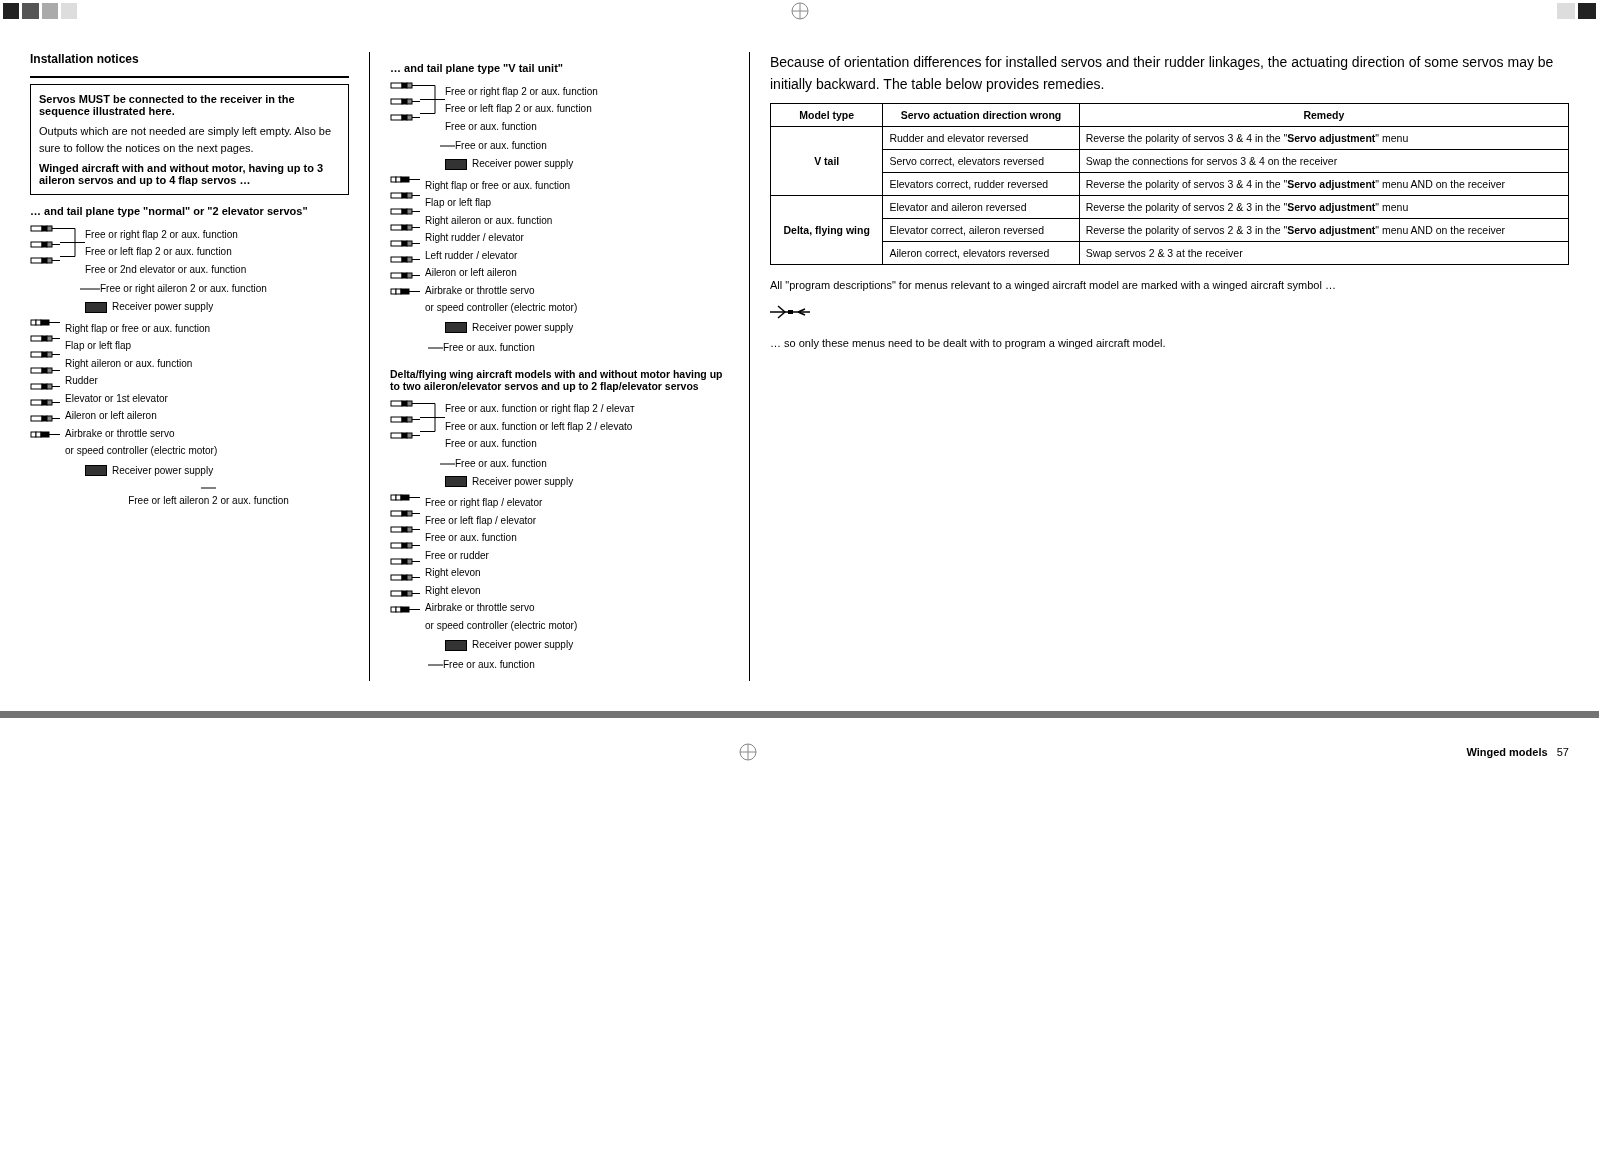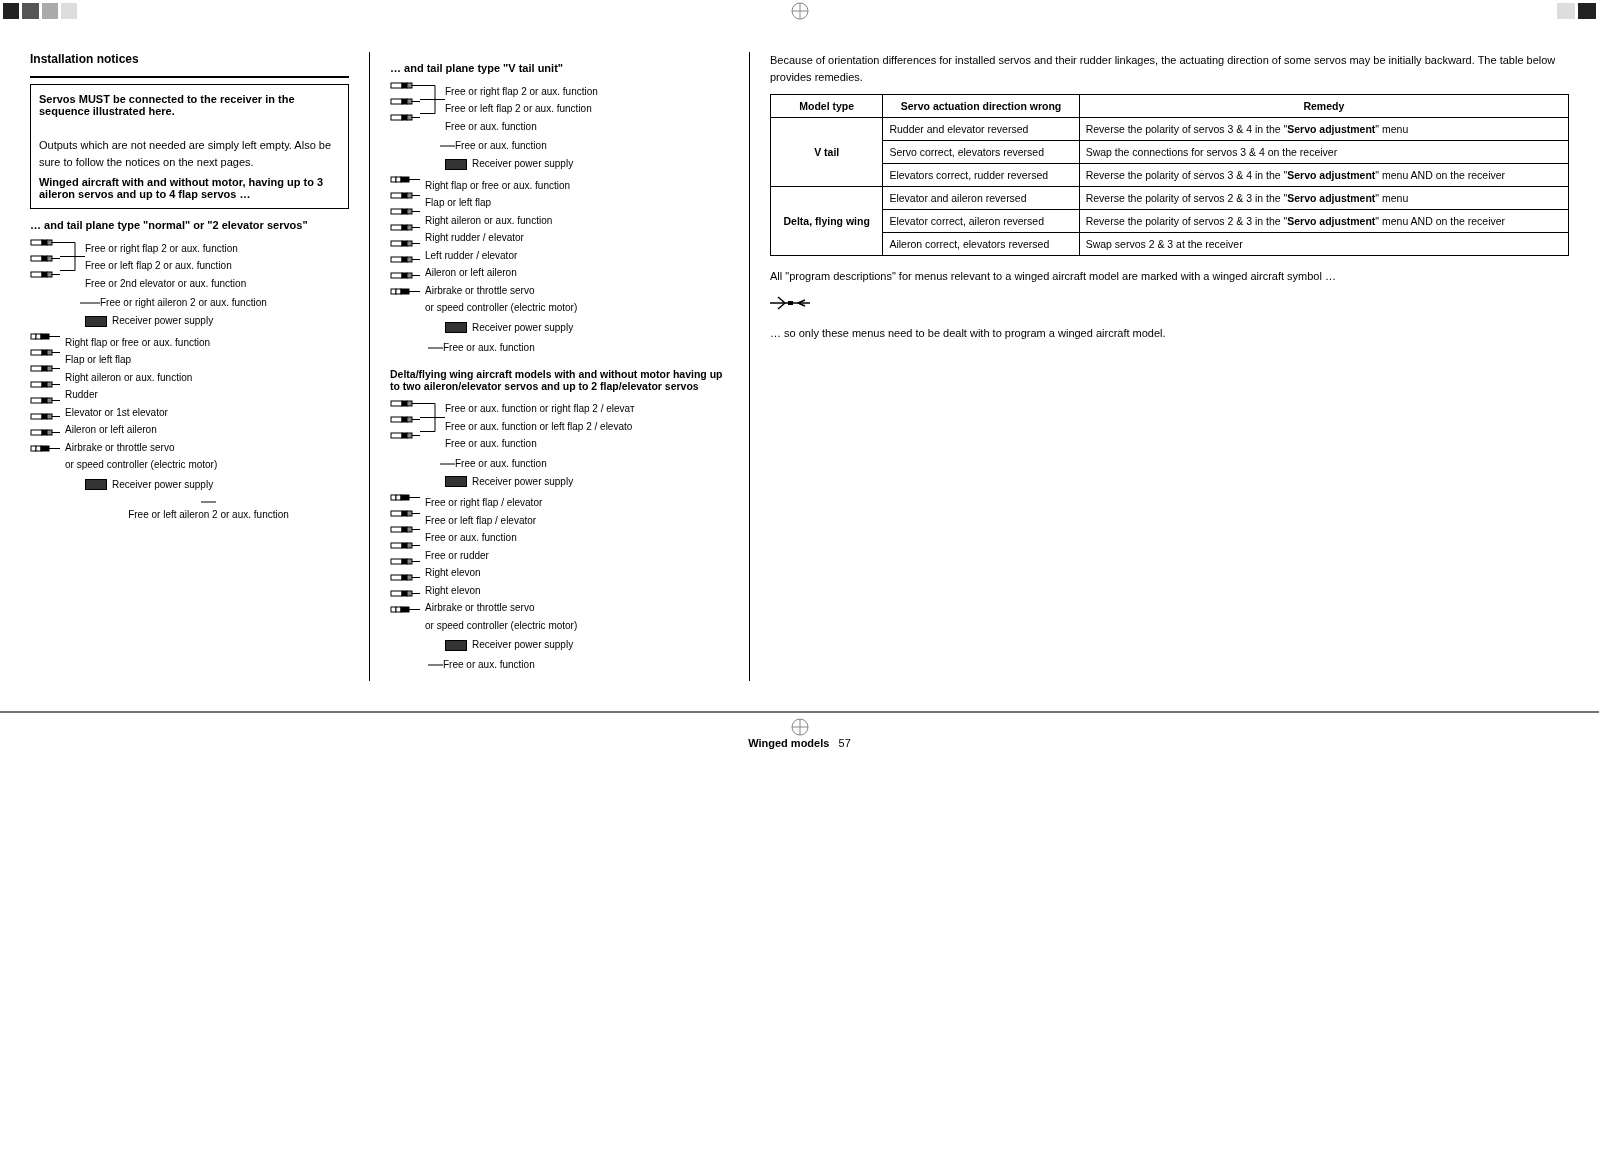--- a/index.html
+++ b/index.html
@@ -126,28 +126,27 @@
       display: flex;
       align-items: center;
       font-size: 10px;
       margin: 1.5px 0;
     }
 
     .page-footer {
       display: flex;
       justify-content: space-between;
       align-items: center;
-      padding: 4px 30px;
-      border-top: 2px solid #737373;
+      padding: 24px 30px;
+      border-top: 7px solid #737373;
       margin-top: 10px;
-      flex-direction: column;
     }
 
     .para-text {
-      font-size: 11px;
+      font-size: 14px;
       line-height: 1.55;
       margin-bottom: 8px;
     }
   </style>
 </head>
 <body>
 
 <div class="deco-bars">
 
   <div style="width:80px;display:flex;gap:3px;padding:3px;">
@@ -172,21 +171,21 @@
     <div style="width:18px;height:16px;background:#222;"></div>
   </div>
 </div>
 
 <div class="page-content">
 
   <div class="left-col">
     <div class="section-title">Installation notices</div>
 
     <div class="install-box">
-      <p class="bold-text" style="margin-bottom:20px;">Servos MUST be connected to the receiver in the sequence illustrated here.</p>
+      <p class="bold-text" style="margin-bottom:6px;">Servos MUST be connected to the receiver in the sequence illustrated here.</p>
       <p class="normal-text" style="margin-bottom:6px;">Outputs which are not needed are simply left empty. Also be sure to follow the notices on the next pages.</p>
       <p class="bold-text">Winged aircraft with and without motor, having up to 3 aileron servos and up to 4 flap servos …</p>
     </div>
 
     <div class="diagram-title">… and tail plane type "normal" or "2 elevator servos"</div>
 
     <div class="diagram-area">
 
       <div style="display:flex;align-items:flex-start;margin-bottom:2px;">
 

